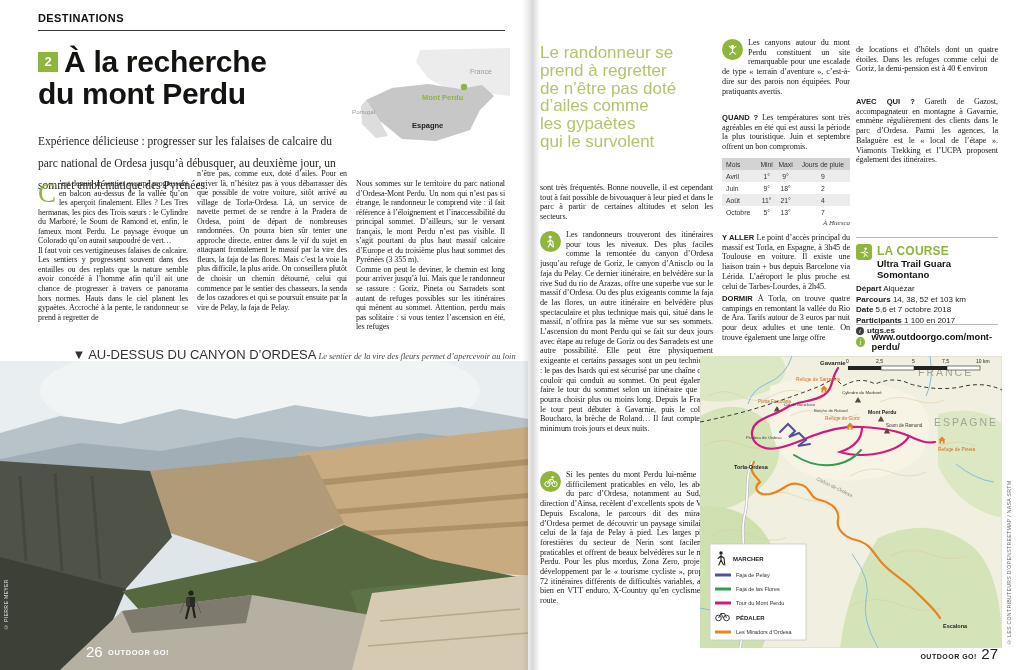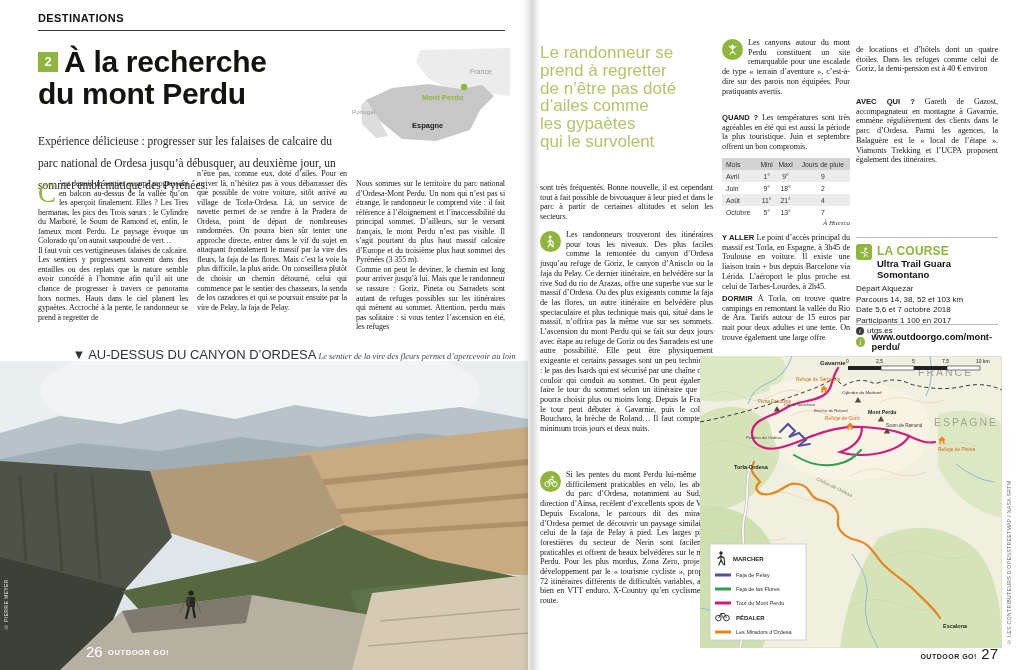--- a/index.html
+++ b/index.html
@@ -25,21 +25,21 @@
   table.wx{border-collapse:collapse;width:128px;font-size:6.8px;color:#333;}
   table.wx th{background:#d3d3d3;font-weight:normal;padding:2.5px 1px;text-align:center;}
   table.wx td{padding:2.5px 1px;text-align:center;}
   table.wx tr.odd td{background:#ececec;}
   table.wx th:first-child, table.wx td:first-child{text-align:left;padding-left:4px;}
   .tnote{font-family:"Liberation Serif",serif;font-style:italic;font-size:7px;color:#444;text-align:right;width:128px;}
   .thinrule{height:1px;background:#b9b9b9;}
   .race-h{color:var(--green);font-weight:bold;font-size:12px;letter-spacing:.2px;}
   .race-t{font-weight:bold;font-size:9.5px;color:#111;}
   .race-row{font-size:8px;line-height:10.5px;color:#222;}
-  .race-row b{font-weight:normal;}
+  .race-row b{font-weight:bold;}
   .infodot{display:inline-flex;width:8px;height:8px;border-radius:50%;background:#3c3c3c;color:#fff;font-family:"Liberation Serif",serif;font-style:italic;font-size:6.5px;align-items:center;justify-content:center;margin-right:3px;}
   .infodot.green{background:var(--green);width:10px;height:10px;font-size:8px;}
   .weblink{font-weight:bold;font-size:9.3px;color:#111;}
   .foot-sm{font-weight:bold;font-size:7px;letter-spacing:.5px;}
   .foot-num{font-size:15px;}
   .vcredit{writing-mode:vertical-rl;transform:rotate(180deg);font-size:5.2px;letter-spacing:.3px;}
   .gutter{background:linear-gradient(to right,rgba(0,0,0,0) 0%,rgba(0,0,0,.10) 45%,rgba(0,0,0,.16) 55%,rgba(0,0,0,0) 100%);}
 </style>
 </head>
 <body>
@@ -195,21 +195,21 @@
   </tbody>
     </table>
   <div class="abs tnote" style="left:722px;top:219px;">À Huesca</div>
 
   <div class="abs serif" style="left:722px;top:233px;width:128px;height:60px;">
     <b class="runin">Y ALLER</b>
     <span>Le point d’accès principal du massif est Torla, en Espagne, à 3h45 de Toulouse en voiture. Il existe une liaison train + bus depuis Barcelone via Lérida. L’aéroport le plus proche est celui de Tarbes-Lourdes, à 2h45.</span>
   </div>
   <div class="abs serif" style="left:722px;top:294px;width:128px;height:58px;">
     <b class="runin">DORMIR</b>
-    <span>À Torla, on trouve quatre campings en remontant la vallée du Rio de Ara. Tarifs autour de 15 euros par nuit pour deux adultes et une tente. On trouve également une large offre</span>
+    <span>À Torla, on trouve quatre campings en remontant la vallée du Rio de Ara. Tarifs autour de 3 euros par nuit pour deux adultes et une tente. On trouve également une large offre</span>
   </div>
 
   <div class="abs serif" style="left:856px;top:45px;width:142px;height:48px;">de locations et d’hôtels dont un quatre étoiles. Dans les refuges comme celui de Goriz, la demi-pension est à 40 € environ</div>
   <div class="abs serif" style="left:856px;top:97px;width:142px;height:70px;">
     <b class="runin">AVEC QUI ?</b>
     <span>Gareth de Gazost, accompagnateur en montagne à Gavarnie, emmène régulièrement des clients dans le parc d’Ordesa. Parmi les agences, la Balaguère est le « local de l’étape ». Viamonts Trekking et l’UCPA proposent également des itinéraires.</span>
   </div>
 
   <div class="abs thinrule" style="left:856px;top:237px;width:142px;"></div>
 

